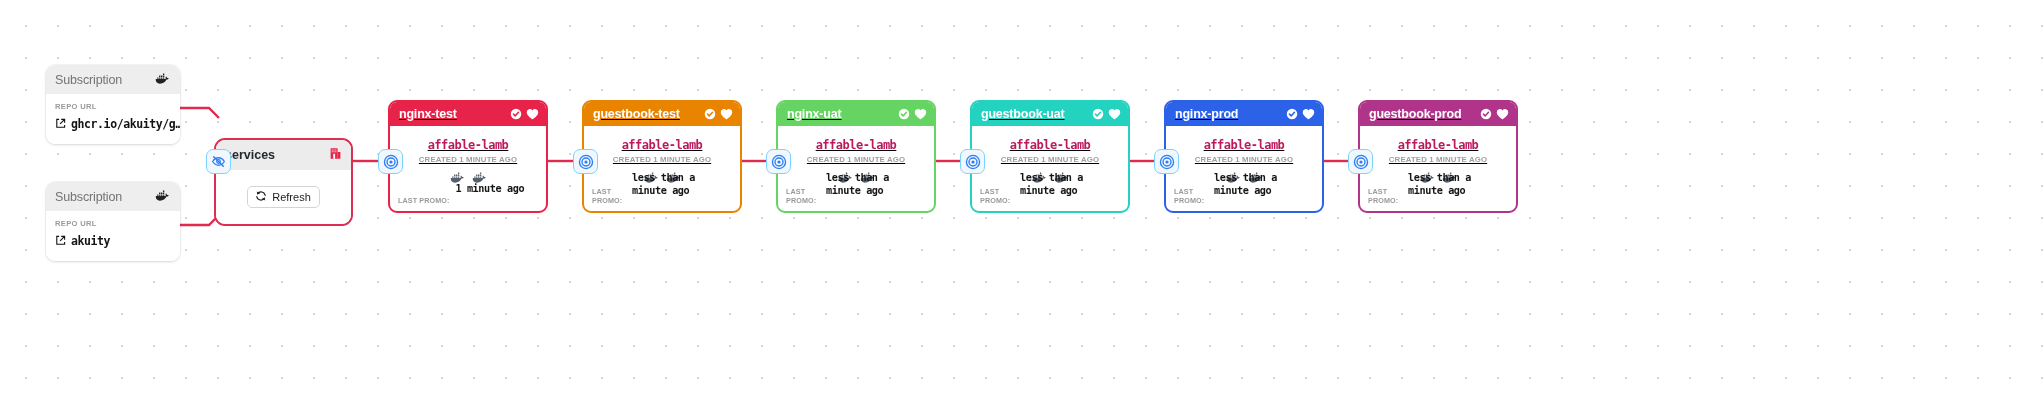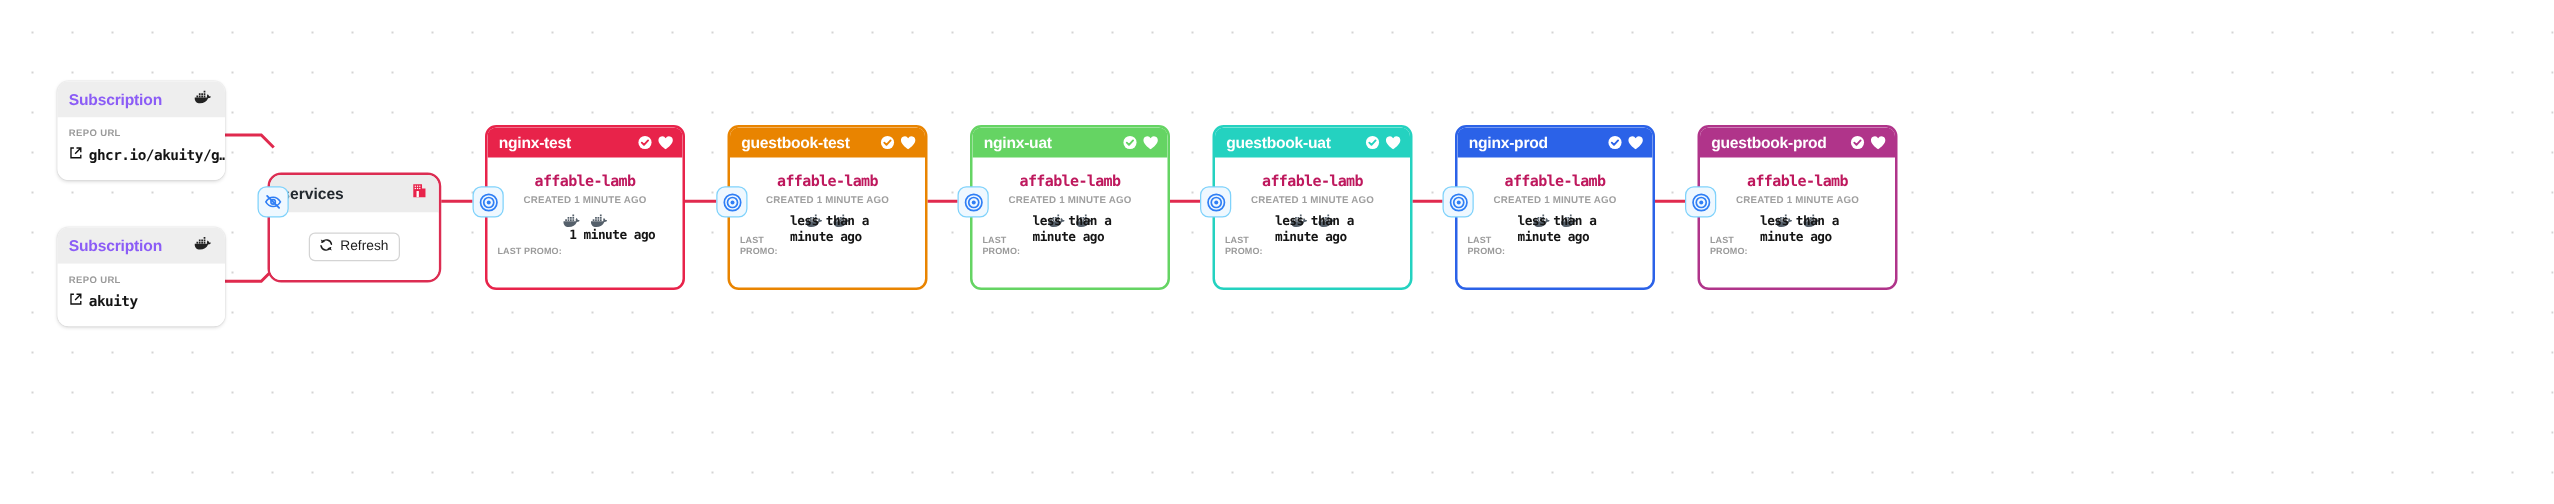--- a/index.html
+++ b/index.html
@@ -31,22 +31,22 @@
   .sub-head {
     background: #eeeeee;
     height: 29px;
     display: flex;
     align-items: center;
     justify-content: space-between;
     padding: 0 10px 0 9px;
   }
   .sub-head-title {
     font-size: 12.5px;
-    font-weight: bold;
-    color: #8b5cf6;
+    font-weight: normal;
+    color: #737373;
     letter-spacing: -.15px;
   }
   .sub-body { padding: 8px 9px 11px 9px; background: #fff; }
   .sub-label {
     font-size: 7.6px;
     font-weight: bold;
     color: #9a9a9a;
     letter-spacing: .3px;
     margin-bottom: 4px;
   }
@@ -102,25 +102,26 @@
     font-size: 11px;
     color: #1d1d1d;
     cursor: pointer;
     font-family: "Liberation Sans", sans-serif;
   }
 
   
   .stage {
     position: absolute;
     width: 160px;
-    height: 132px;
+    height: 113px;
     background: #ffffff;
     border-radius: 9px;
     overflow: hidden;
     z-index: 6;
+    text-decoration: underline;
   }
   .stage-head {
     height: 24px;
     display: flex;
     align-items: center;
     justify-content: space-between;
     padding: 0 7px 0 9px;
   }
   .stage-name {
     font-size: 12.5px;

